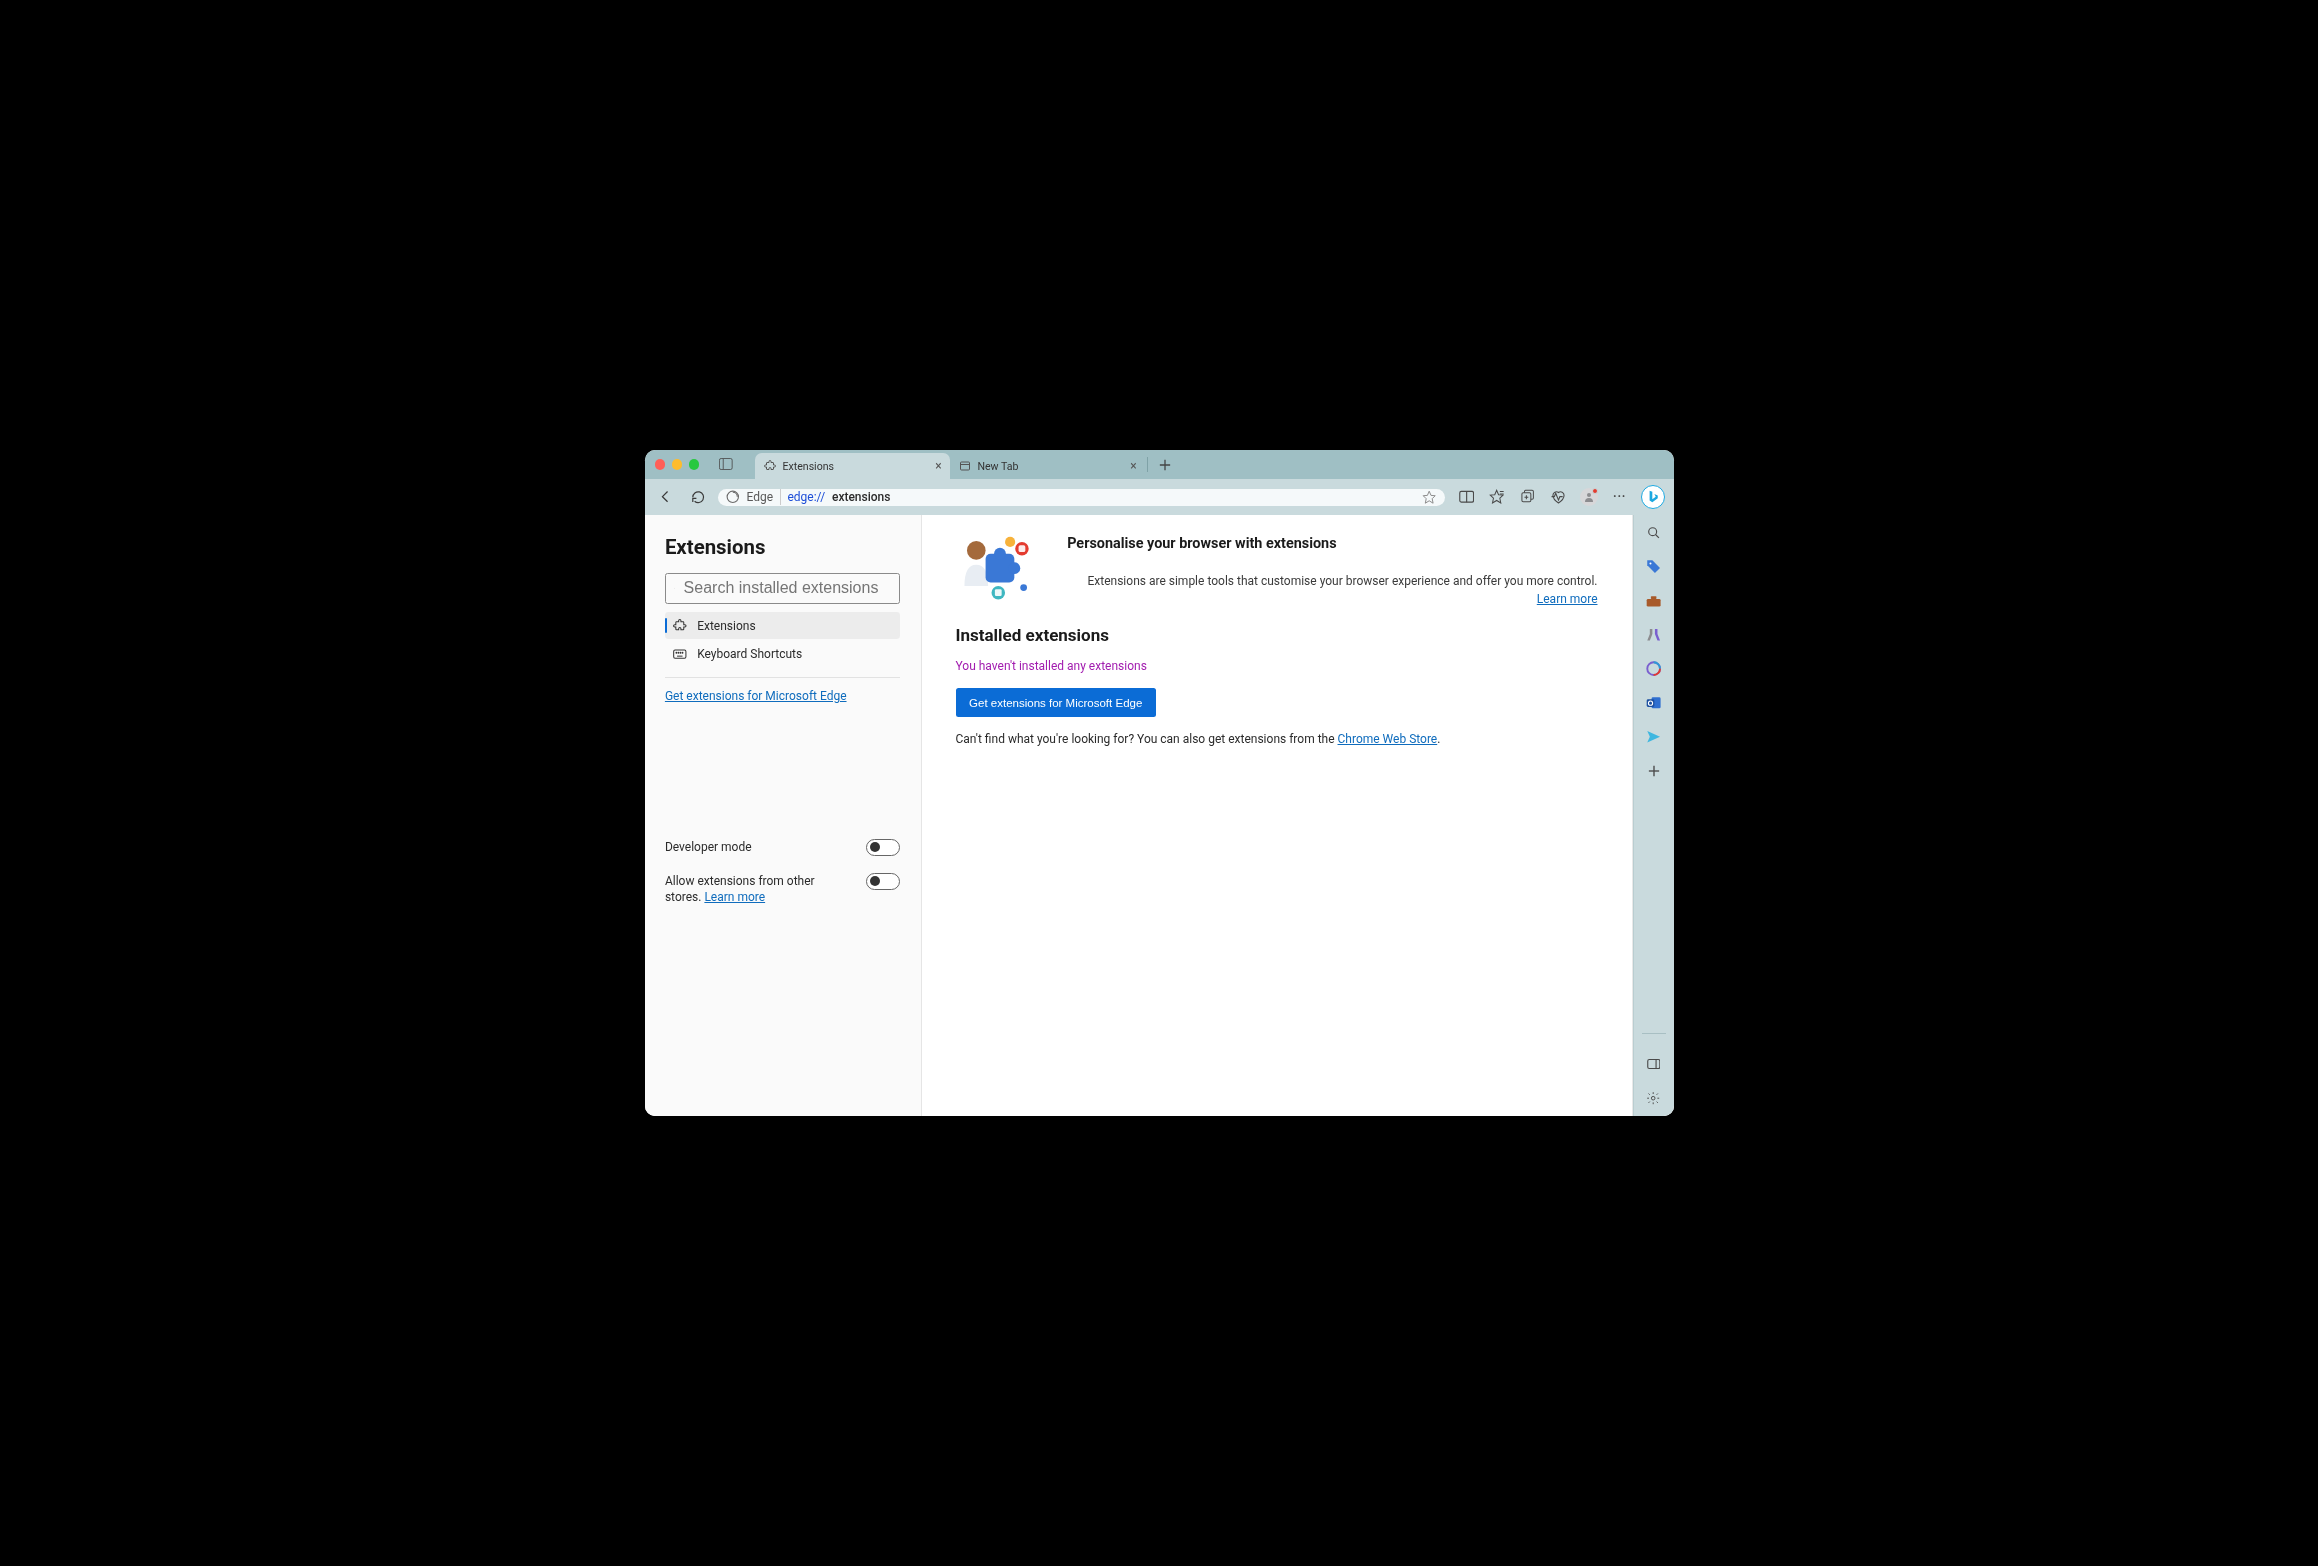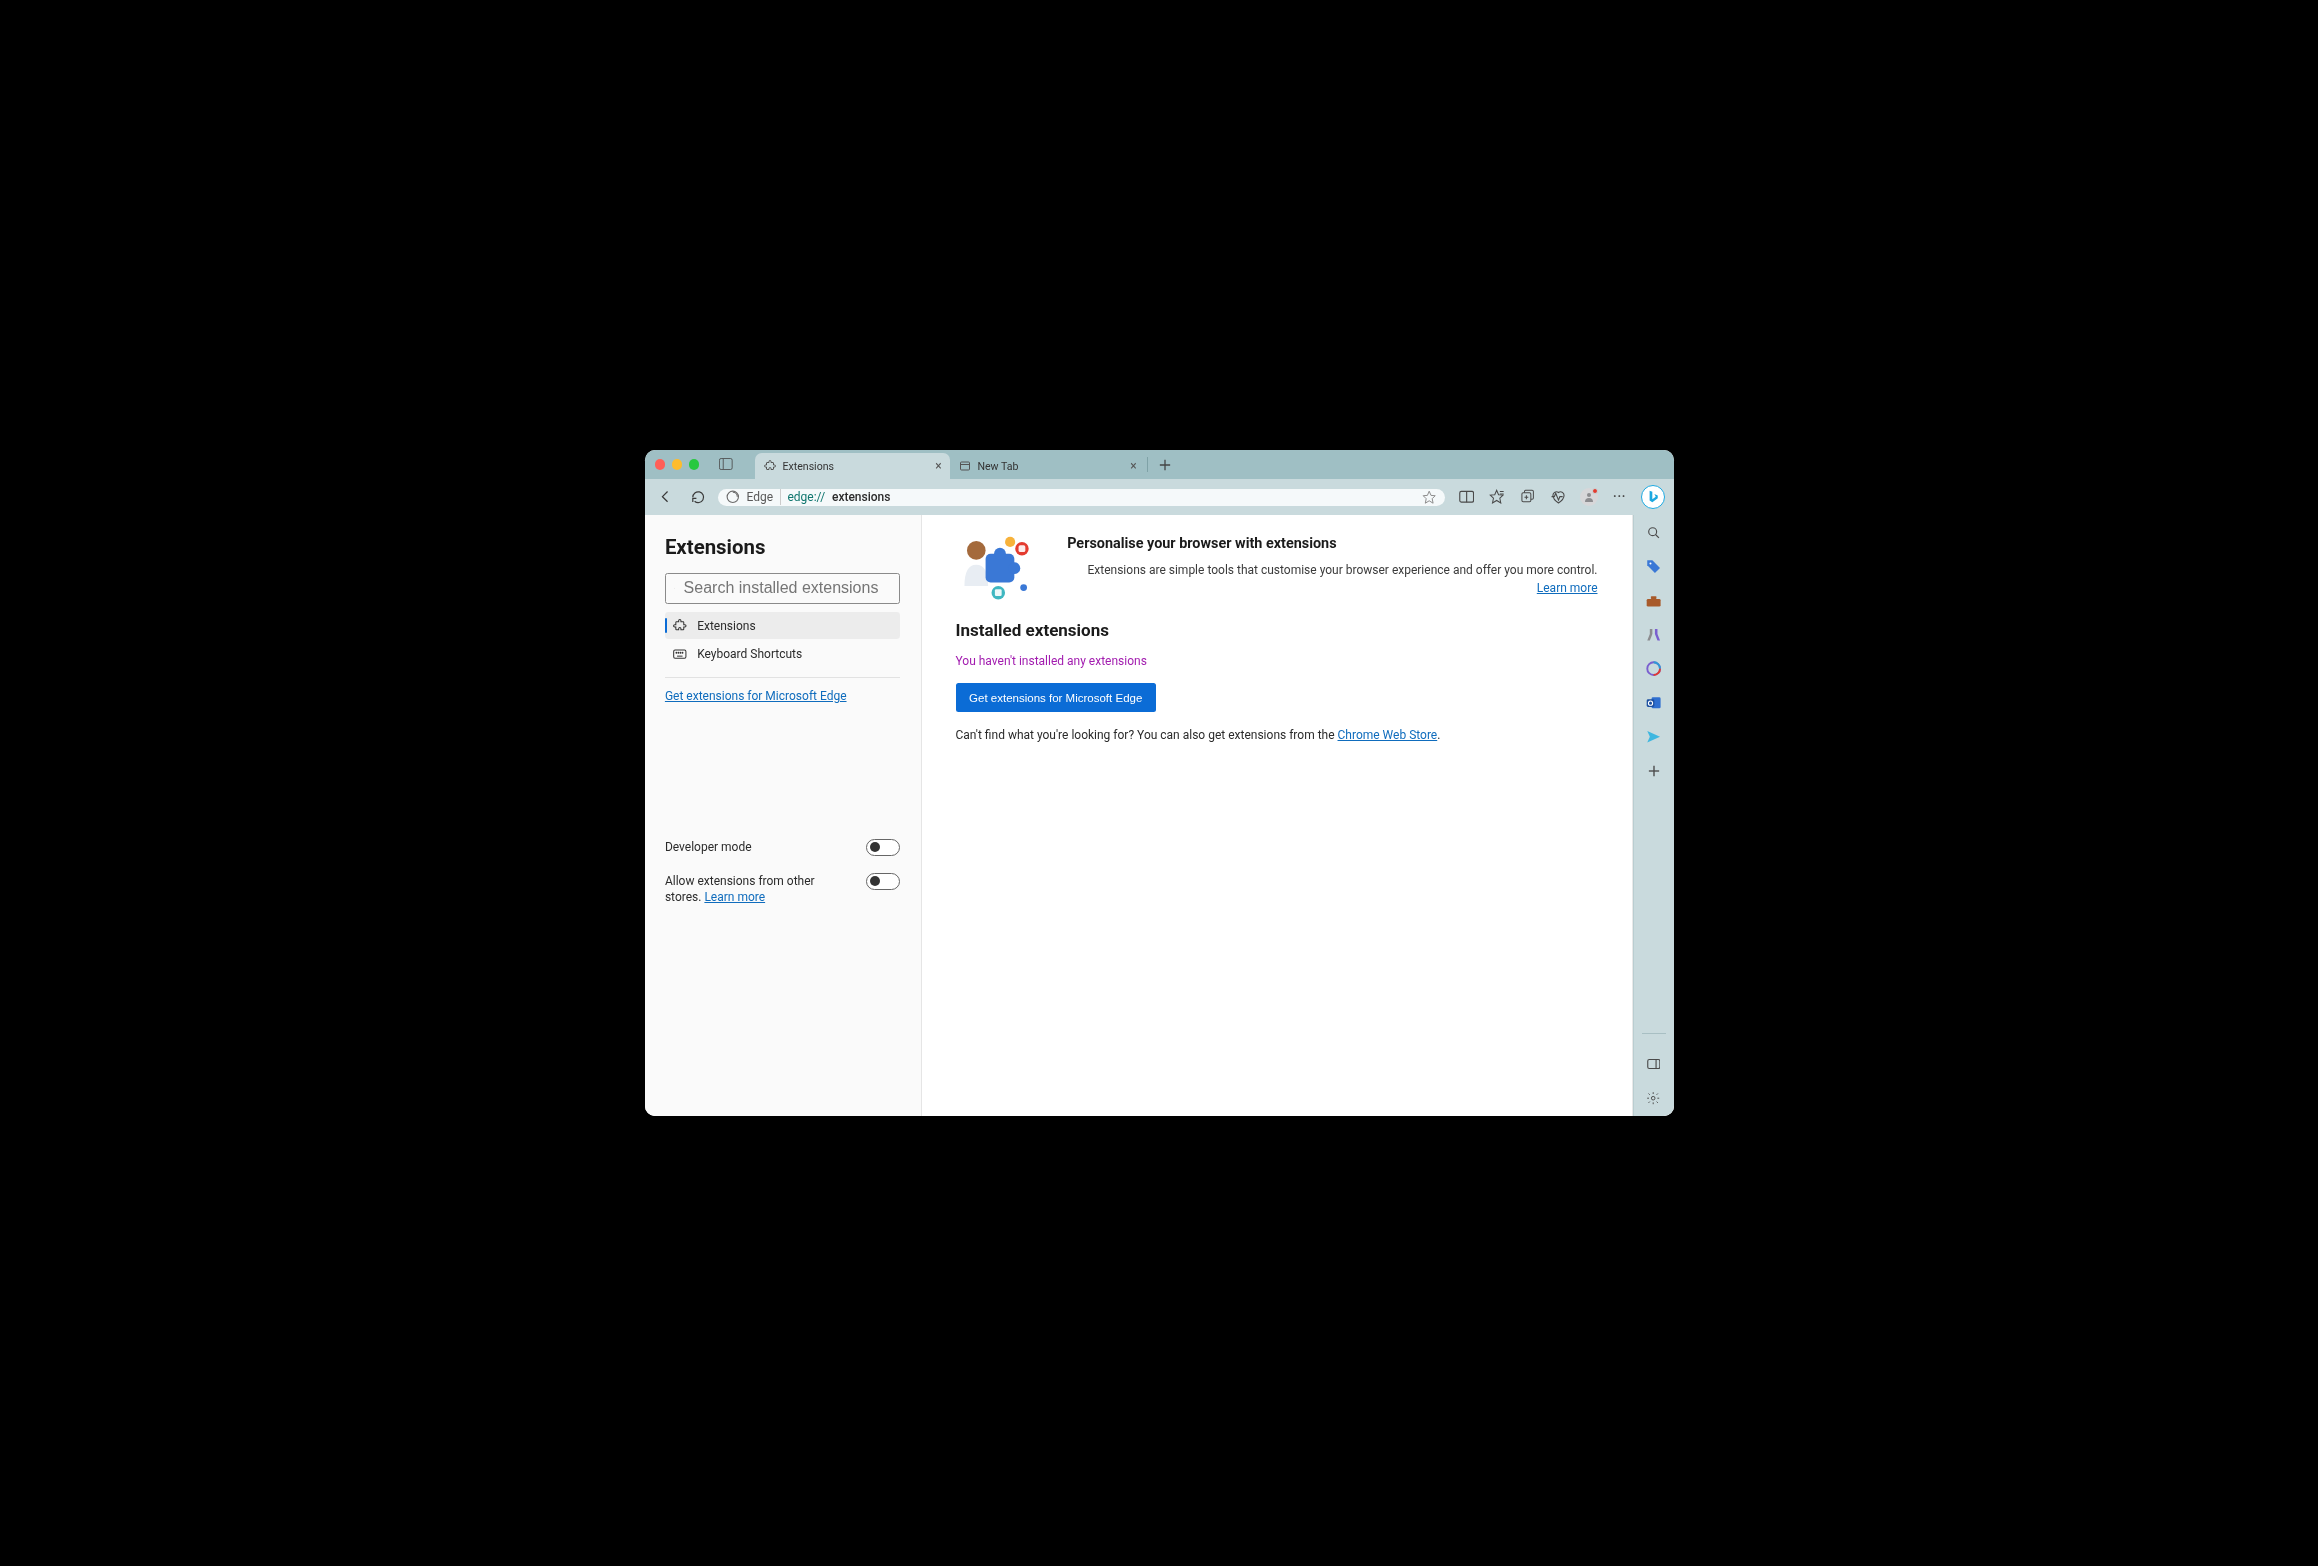--- a/index.html
+++ b/index.html
@@ -53,21 +53,21 @@
     display: flex; align-items: center;
     padding: 0 8.5px; gap: 6.8px;
   }
   .nav-btn { width:25.5px; height:25.5px; display:flex; align-items:center; justify-content:center; color:#454545; border-radius:3.4px;}
   .addr {
     flex: 1; height: 17px; background: #f5f9fa;
     border-radius: 13.6px; display:flex; align-items:center;
     padding: 0 8.5px; gap: 6.8px; color:#5a5a5a; font-size:12px;
   }
   .addr .sep { width:0.8px; height:15.3px; background:#ccc; }
-  .addr .scheme { color:#0f766e; }
+  .addr .scheme { color:#1d4ed8; }
   .addr .path { color:#2b2b2b; font-weight:500;}
   .addr .star { margin-left:auto; color:#777; }
   .tool-icons { display:flex; align-items:center; gap:12px; margin-left:5.1px; color:#4a4a4a;}
   .tool-icons .ic { width:18.7px; height:18.7px; display:flex; align-items:center; justify-content:center; position:relative;}
   .profile { width:18.7px; height:18.7px; border-radius:50%; background:#d7d7d9; display:flex; align-items:center; justify-content:center; position:relative;}
   .profile .dot { position:absolute; top:0; right:0; width:6px; height:6px; background:#e43b2f; border-radius:50%; border:0.8px solid #c9dadd;}
   .bing { width:24px; height:24px; border-radius:50%; border:1.7px solid #1ba8e0; display:flex; align-items:center; justify-content:center; background:#fff;}
   .ellipsis { letter-spacing:0.8px; font-weight:700;}
 
   .content-area {
@@ -119,21 +119,21 @@
     position:relative; flex-shrink:0;
   }
   .toggle .knob {
     position:absolute; width:10.2px; height:10.2px; background:#333; border-radius:50%;
     top:2.5px; left:2.5px;
   }
 
   .ext-main { flex:1; padding: 20.4px 34px; overflow:auto;}
   .promo { display:flex; gap: 18.7px; align-items:flex-start; margin-bottom: 17px;}
   .promo-illus { width:93px; height:68px; flex-shrink:0; position:relative;}
-  .promo h2 { font-size:14.4px; font-weight:700; color:#1b1b1b; margin-bottom:10px;}
+  .promo h2 { font-size:14.4px; font-weight:700; color:#1b1b1b; margin-bottom:21px;}
   .promo p { color:#3b3b3b; line-height:1.45;text-align:right;}
   .section-title { font-size:17px; font-weight:700; color:#1b1b1b; margin:6.8px 0 13.6px;}
   .empty-text { color:#a21caf; margin-bottom:15.3px;}
   .primary-btn {
     background:#0b6cd6; color:#fff; border:none; border-radius:2.5px;
     padding: 8.5px 13.6px; font-size:11.5px; font-weight:500; cursor:pointer;
   }
   .after-btn { margin-top:15.3px; color:#2b2b2b;}
   svg { display:block; }
 </style>

